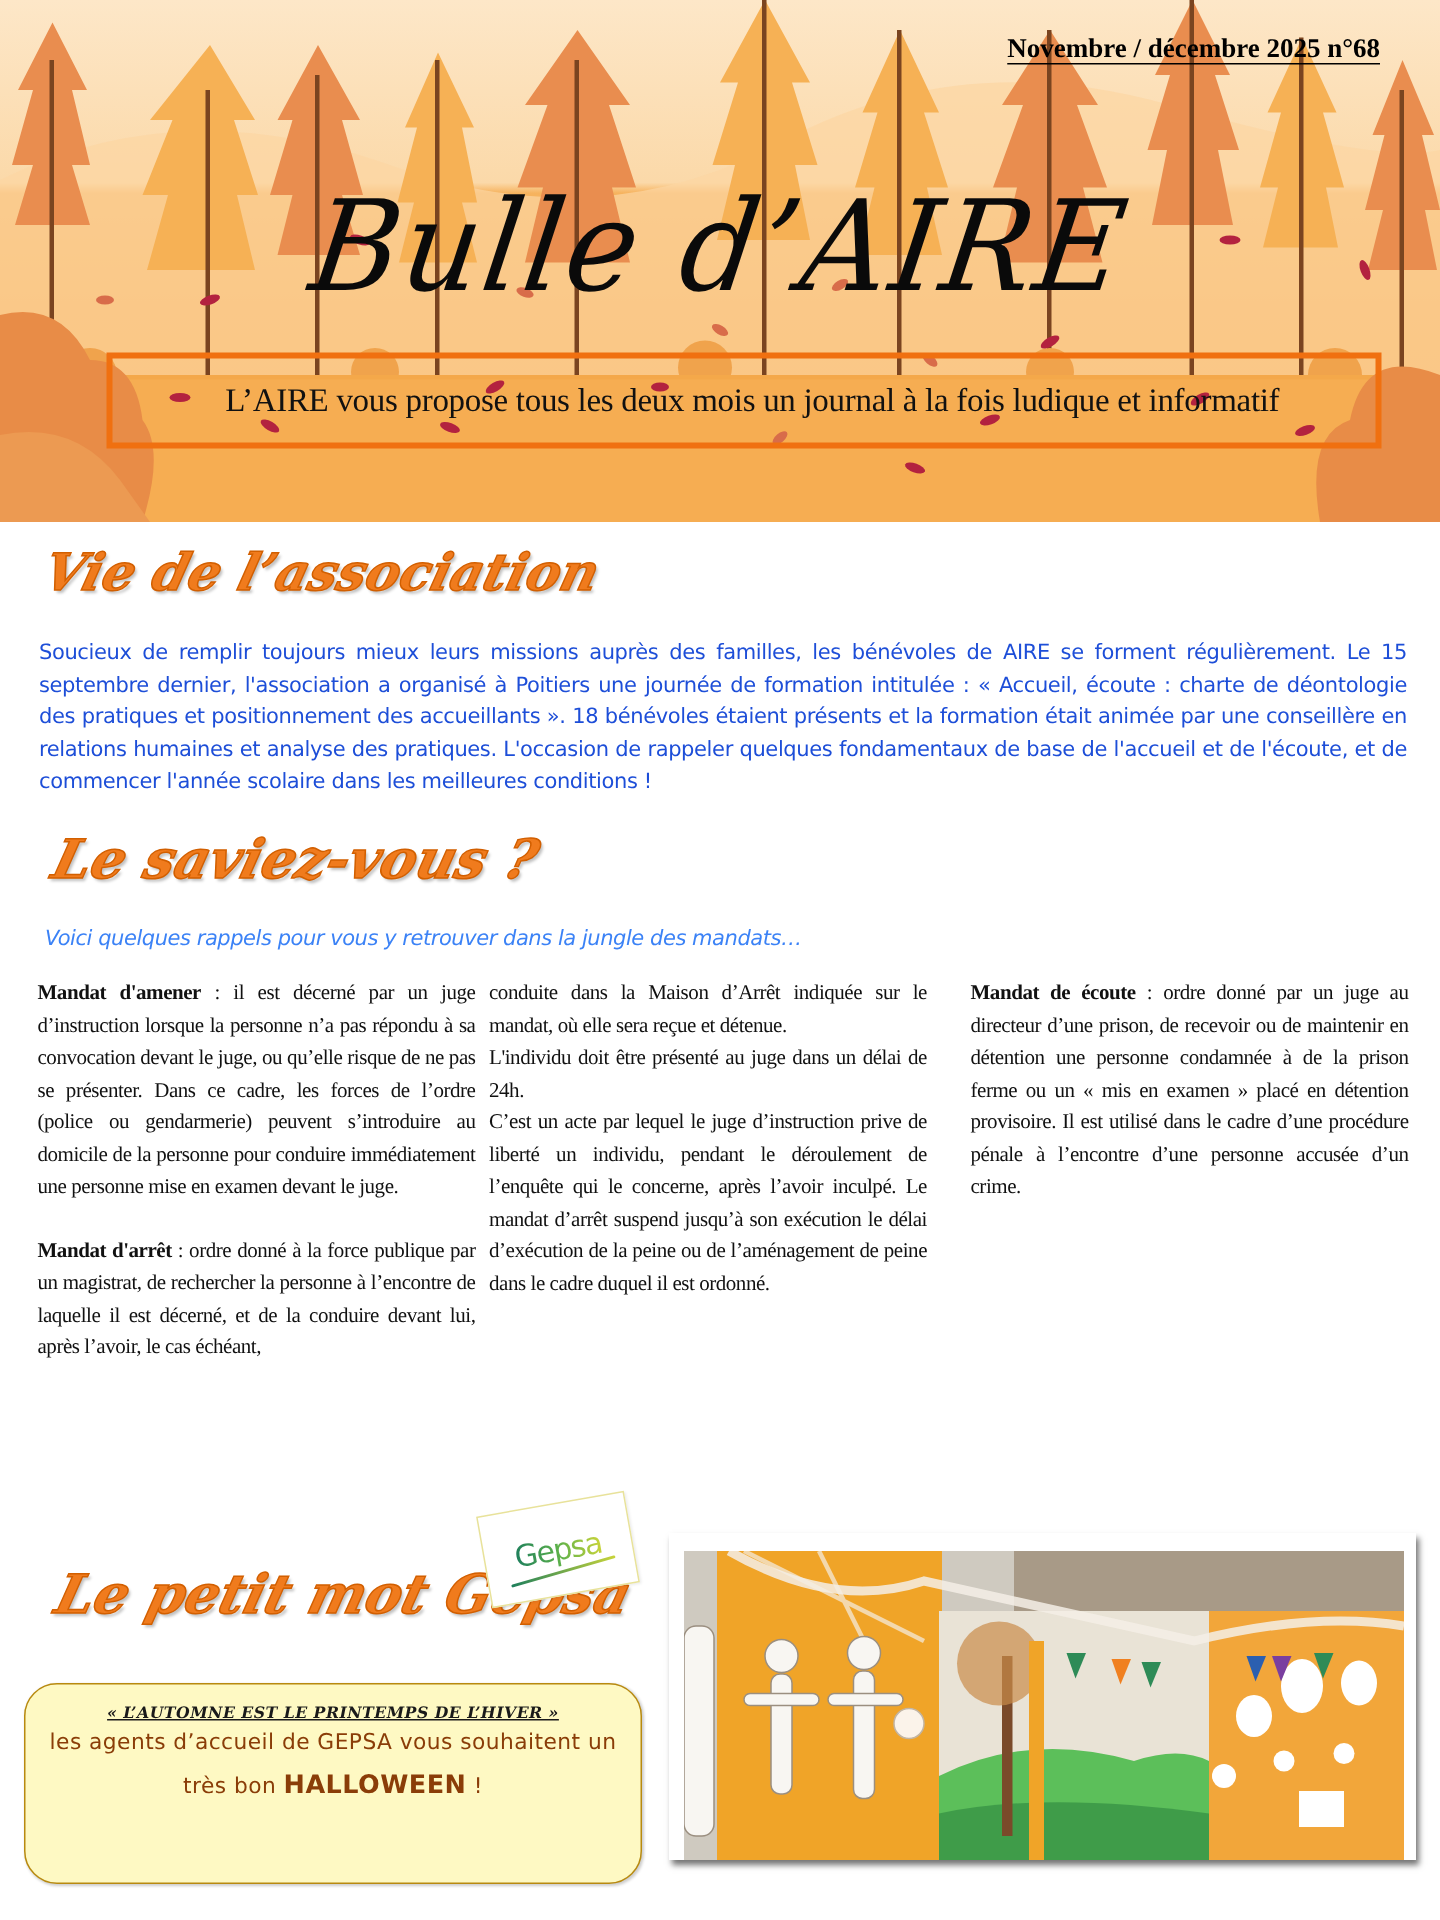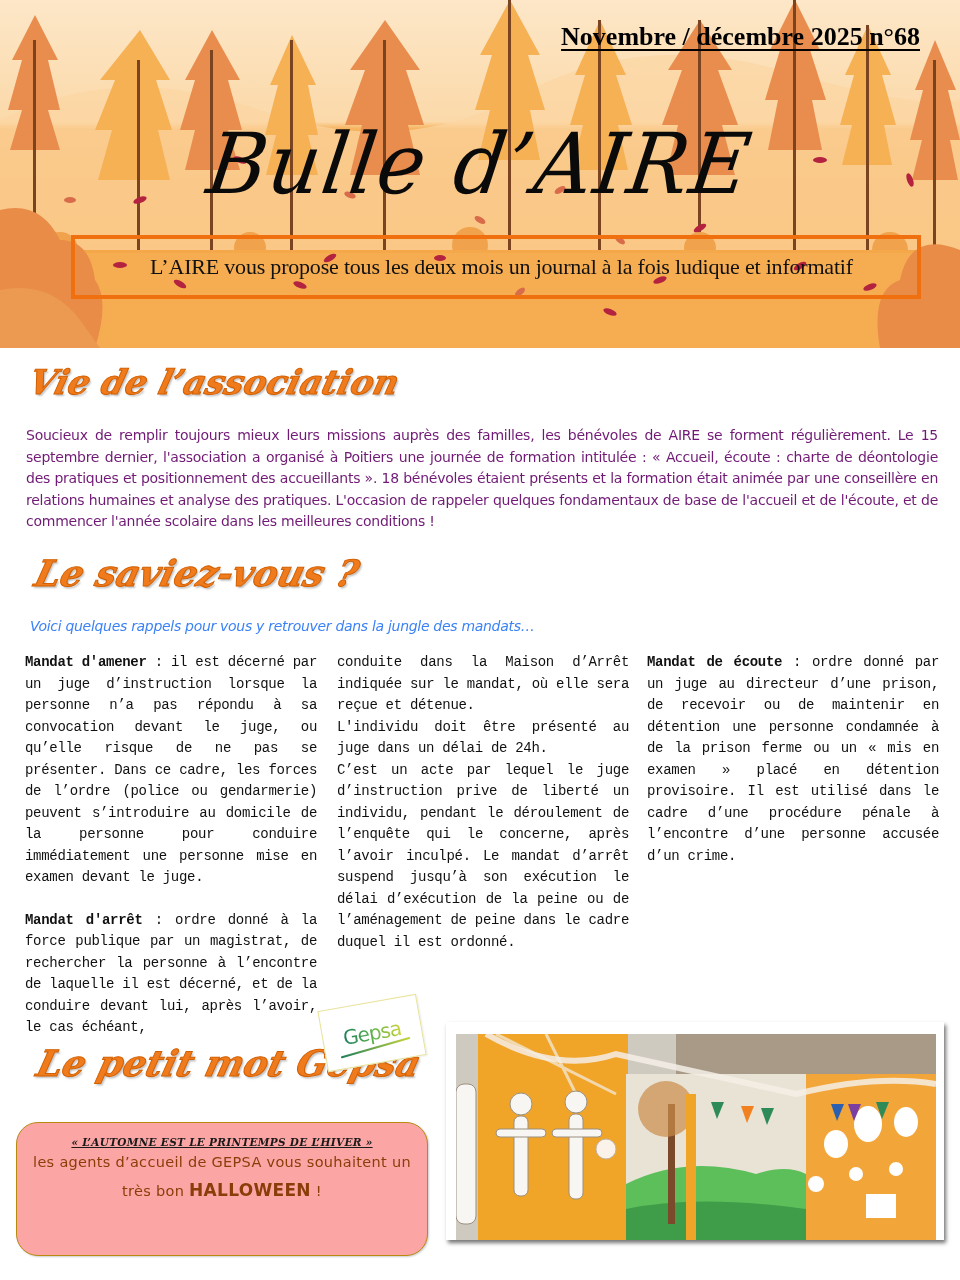--- a/index.html
+++ b/index.html
@@ -7,21 +7,21 @@
   body { position: relative; font-family: "Liberation Sans", sans-serif; color: #111; }
 
   
   .banner {
     position: absolute; left: 0; top: 0; width: 960px; height: 348px; overflow: hidden;
     background: linear-gradient(#fde7c8 0%, #fbd9a9 35%, #f6b35e 37%, #f4a84a 60%, #f3a242 100%);
   }
   .banner svg { position: absolute; left: 0; top: 0; }
   .issue {
     position: absolute; right: 40px; top: 22px;
-    font-family: "Liberation Serif", serif; font-weight: bold; font-size: 26px;
+    font-family: "Liberation Serif", serif; font-weight: bold; font-size: 18px;
     color: #000; text-decoration: underline; text-underline-offset: 4px;
   }
   .mast-title {
     position: absolute; left: 0; width: 960px; top: 118px; text-align: center;
     font-family: "DejaVu Serif", serif; font-style: italic; font-size: 80px;
     letter-spacing: 2px; color: #0a0a0a; transform: skewX(-8deg) scaleY(1.05);
   }
   .tagline-box {
     position: absolute; left: 71px; top: 235px; width: 850px; height: 64px;
     border: 4px solid #f07010; display: flex; align-items: center; justify-content: center; padding-left: 11px;
@@ -37,31 +37,31 @@
     text-shadow: 2px 2px 2px rgba(0,0,0,0.25);
     transform: skewX(-14deg);
   }
   .h-vie { left: 30px; top: 362px; font-size: 34px; }
   .h-savez { left: 36px; top: 552px; font-size: 36px; }
   .h-gepsa { left: 38px; top: 1042px; font-size: 36px; }
 
   
   .para {
     position: absolute; font-family: "DejaVu Sans", sans-serif; font-size: 14px;
-    line-height: 21.5px; color: #701a75; text-align: justify;
+    line-height: 21.5px; color: #1d4ed8; text-align: justify;
   }
   .p-vie { left: 26px; top: 425px; width: 912px; letter-spacing: -0.25px; }
   .intro {
     position: absolute; left: 30px; top: 618px; font-family: "DejaVu Sans", sans-serif;
     font-style: italic; font-size: 14px; color: #3b82f6; letter-spacing: -0.3px;
   }
-  .col { position: absolute; top: 652px; width: 292px; font-family: Liberation Mono, monospace;
+  .col { position: absolute; top: 652px; width: 292px; font-family: Liberation Serif, serif;
          font-size: 14px; line-height: 21.5px; text-align: justify; letter-spacing: -0.3px; color: #111; }
   .col1 { left: 25px; }
-  .col2 { left: 337px; }
+  .col2 { left: 326px; }
   .col3 { left: 647px; }
   .col p { margin-bottom: 21px; }
   .col p.tight { margin-bottom: 0; }
   .col b { font-weight: bold; }
 
   
   .gepsa-logo {
     position: absolute; left: 322px; top: 1002px; width: 100px; height: 62px;
     background: #ffffff; border: 1px solid #e8e29a; transform: rotate(-10deg);
     box-shadow: 1px 1px 2px rgba(0,0,0,0.08);
@@ -73,21 +73,21 @@
     -webkit-background-clip: text; background-clip: text; color: transparent;
   }
   .gepsa-logo i {
     position: absolute; left: 14px; bottom: 14px; width: 72px; height: 2px;
     background: linear-gradient(90deg, #1e7f5c, #c8d43a); border-radius: 2px; transform: rotate(-6deg);
   }
 
   
   .quote-box {
     position: absolute; left: 16px; top: 1122px; width: 412px; height: 134px;
-    background: #fca5a5; border: 1px solid #b88a10; border-radius: 22px;
+    background: #fef9c3; border: 1px solid #b88a10; border-radius: 22px;
     box-shadow: 1px 1px 2px rgba(0,0,0,0.2);
     text-align: center; color: #8a3d08;
   }
   .quote-title {
     margin-top: 13px; font-family: "DejaVu Serif", serif; font-style: italic; font-weight: bold;
     font-size: 10.5px; color: #1a1a1a; text-decoration: underline; letter-spacing: 0.3px;
   }
   .quote-line {
     font-family: "DejaVu Sans", sans-serif; font-size: 14.5px; line-height: 28px; color: #8a3d08;
     letter-spacing: 0.3px;

